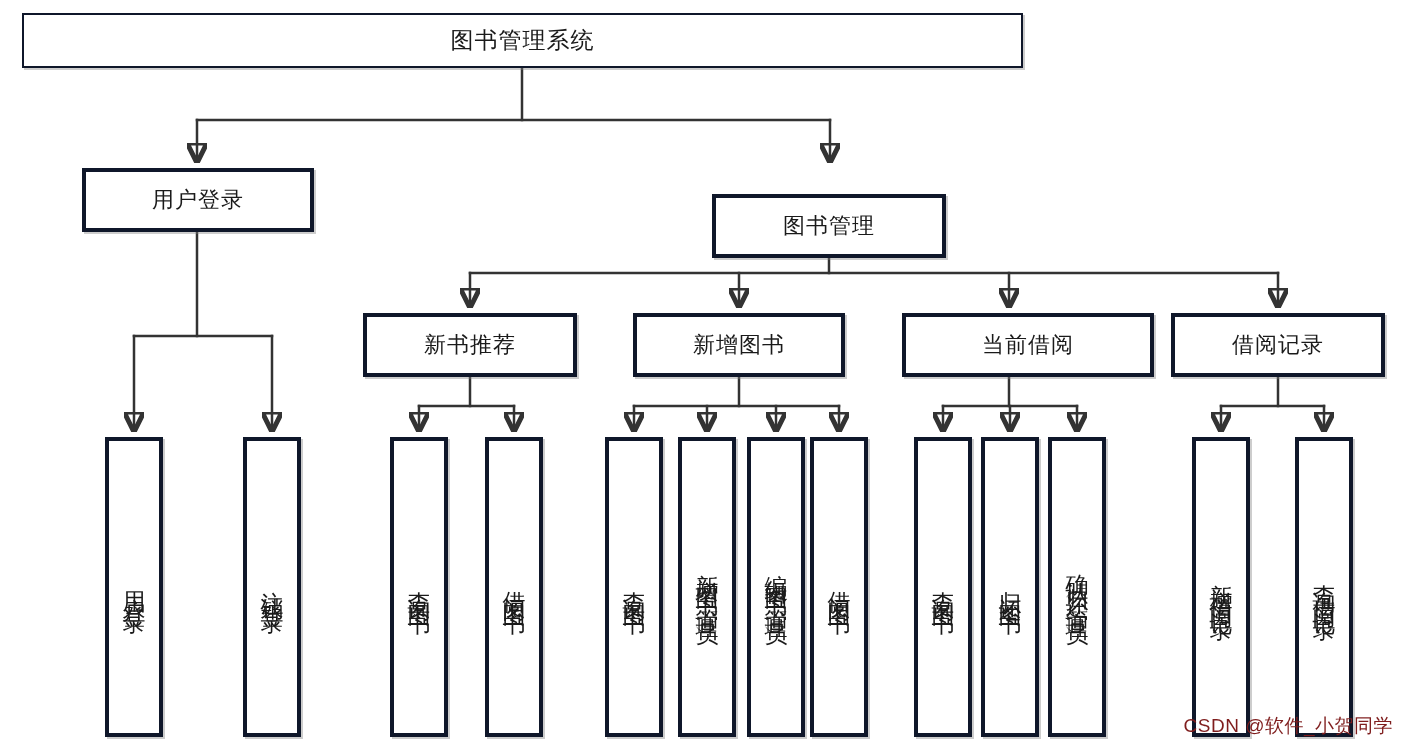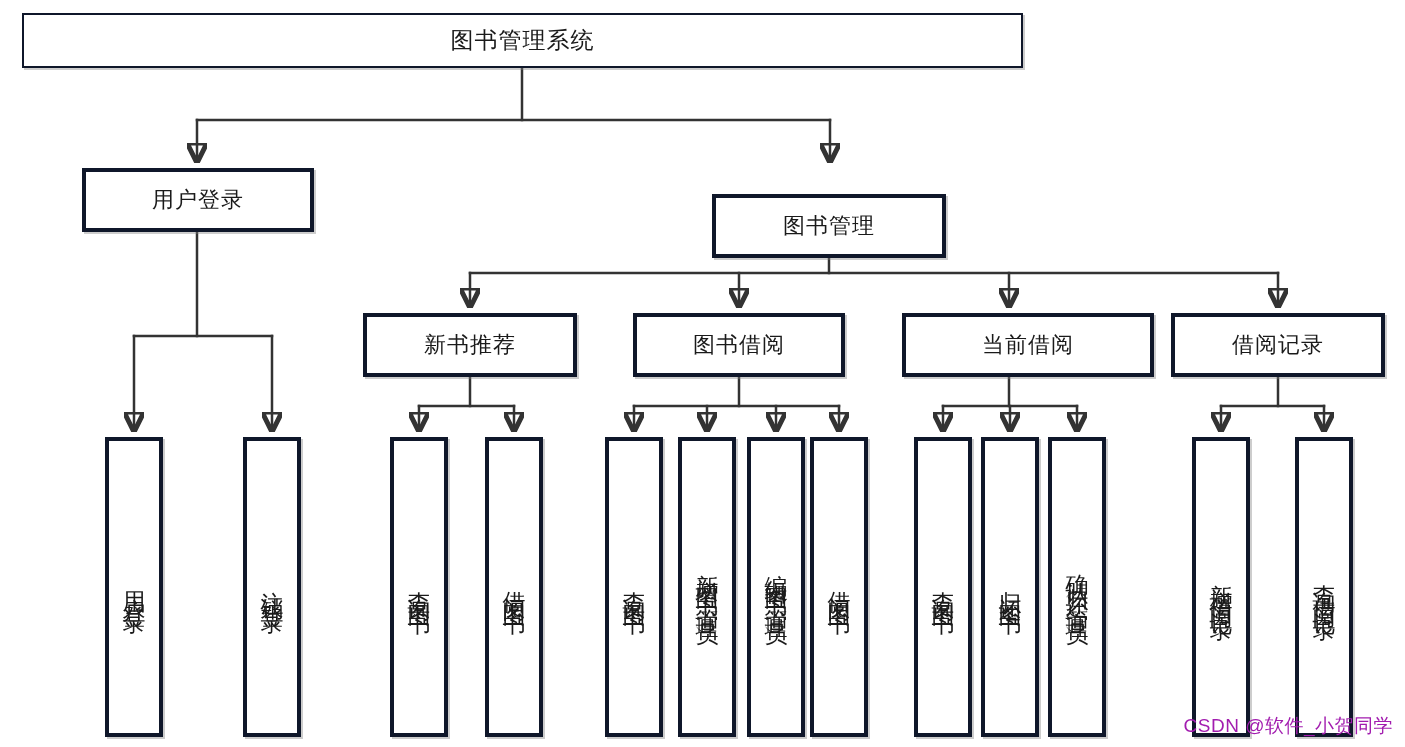--- a/index.html
+++ b/index.html
@@ -31,21 +31,21 @@
   }
   .lf1  { left:105px; }  .lf2  { left:243px; }
   .lf3  { left:390px; }  .lf4  { left:485px; }
   .lf5  { left:605px; }  .lf6  { left:678px; }
   .lf7  { left:747px; }  .lf8  { left:810px; }
   .lf9  { left:914px; }  .lf10 { left:981px; }
   .lf11 { left:1048px; } .lf12 { left:1192px; }
   .lf13 { left:1295px; }
   .watermark {
     position:absolute; right:12px; bottom:8px; z-index:3;
-    color:#a21caf; font-size:19px; letter-spacing:0.5px;
+    color:#7f1d1d; font-size:19px; letter-spacing:0.5px;
   }
 </style>
 </head>
 <body>
 
 <div class="canvas">
 
   <svg class="connectors" width="1405" height="747" viewBox="0 0 1405 747" aria-hidden="true">
     <defs>
       <marker id="arrow" viewBox="0 0 10 10" refX="9" refY="5" markerWidth="8" markerHeight="8" orient="auto">
@@ -93,21 +93,21 @@
     <path d="M1221,406 V430" marker-end="url(#arrow)"></path>
     <path d="M1324,406 V430" marker-end="url(#arrow)"></path>
   </svg>
 
   <div class="node top">图书管理系统</div>
 
   <div class="node l2a">用户登录</div>
   <div class="node l2b">图书管理</div>
 
   <div class="node l3 l3a">新书推荐</div>
-  <div class="node l3 l3b">图书借阅</div>
+  <div class="node l3 l3b">新增图书</div>
   <div class="node l3 l3c">当前借阅</div>
   <div class="node l3 l3d">借阅记录</div>
 
   <div class="node leaf lf1">
     <span>用户登录</span>
   </div>
   <div class="node leaf lf2">
     <span>注销登录</span>
   </div>
   <div class="node leaf lf3">

